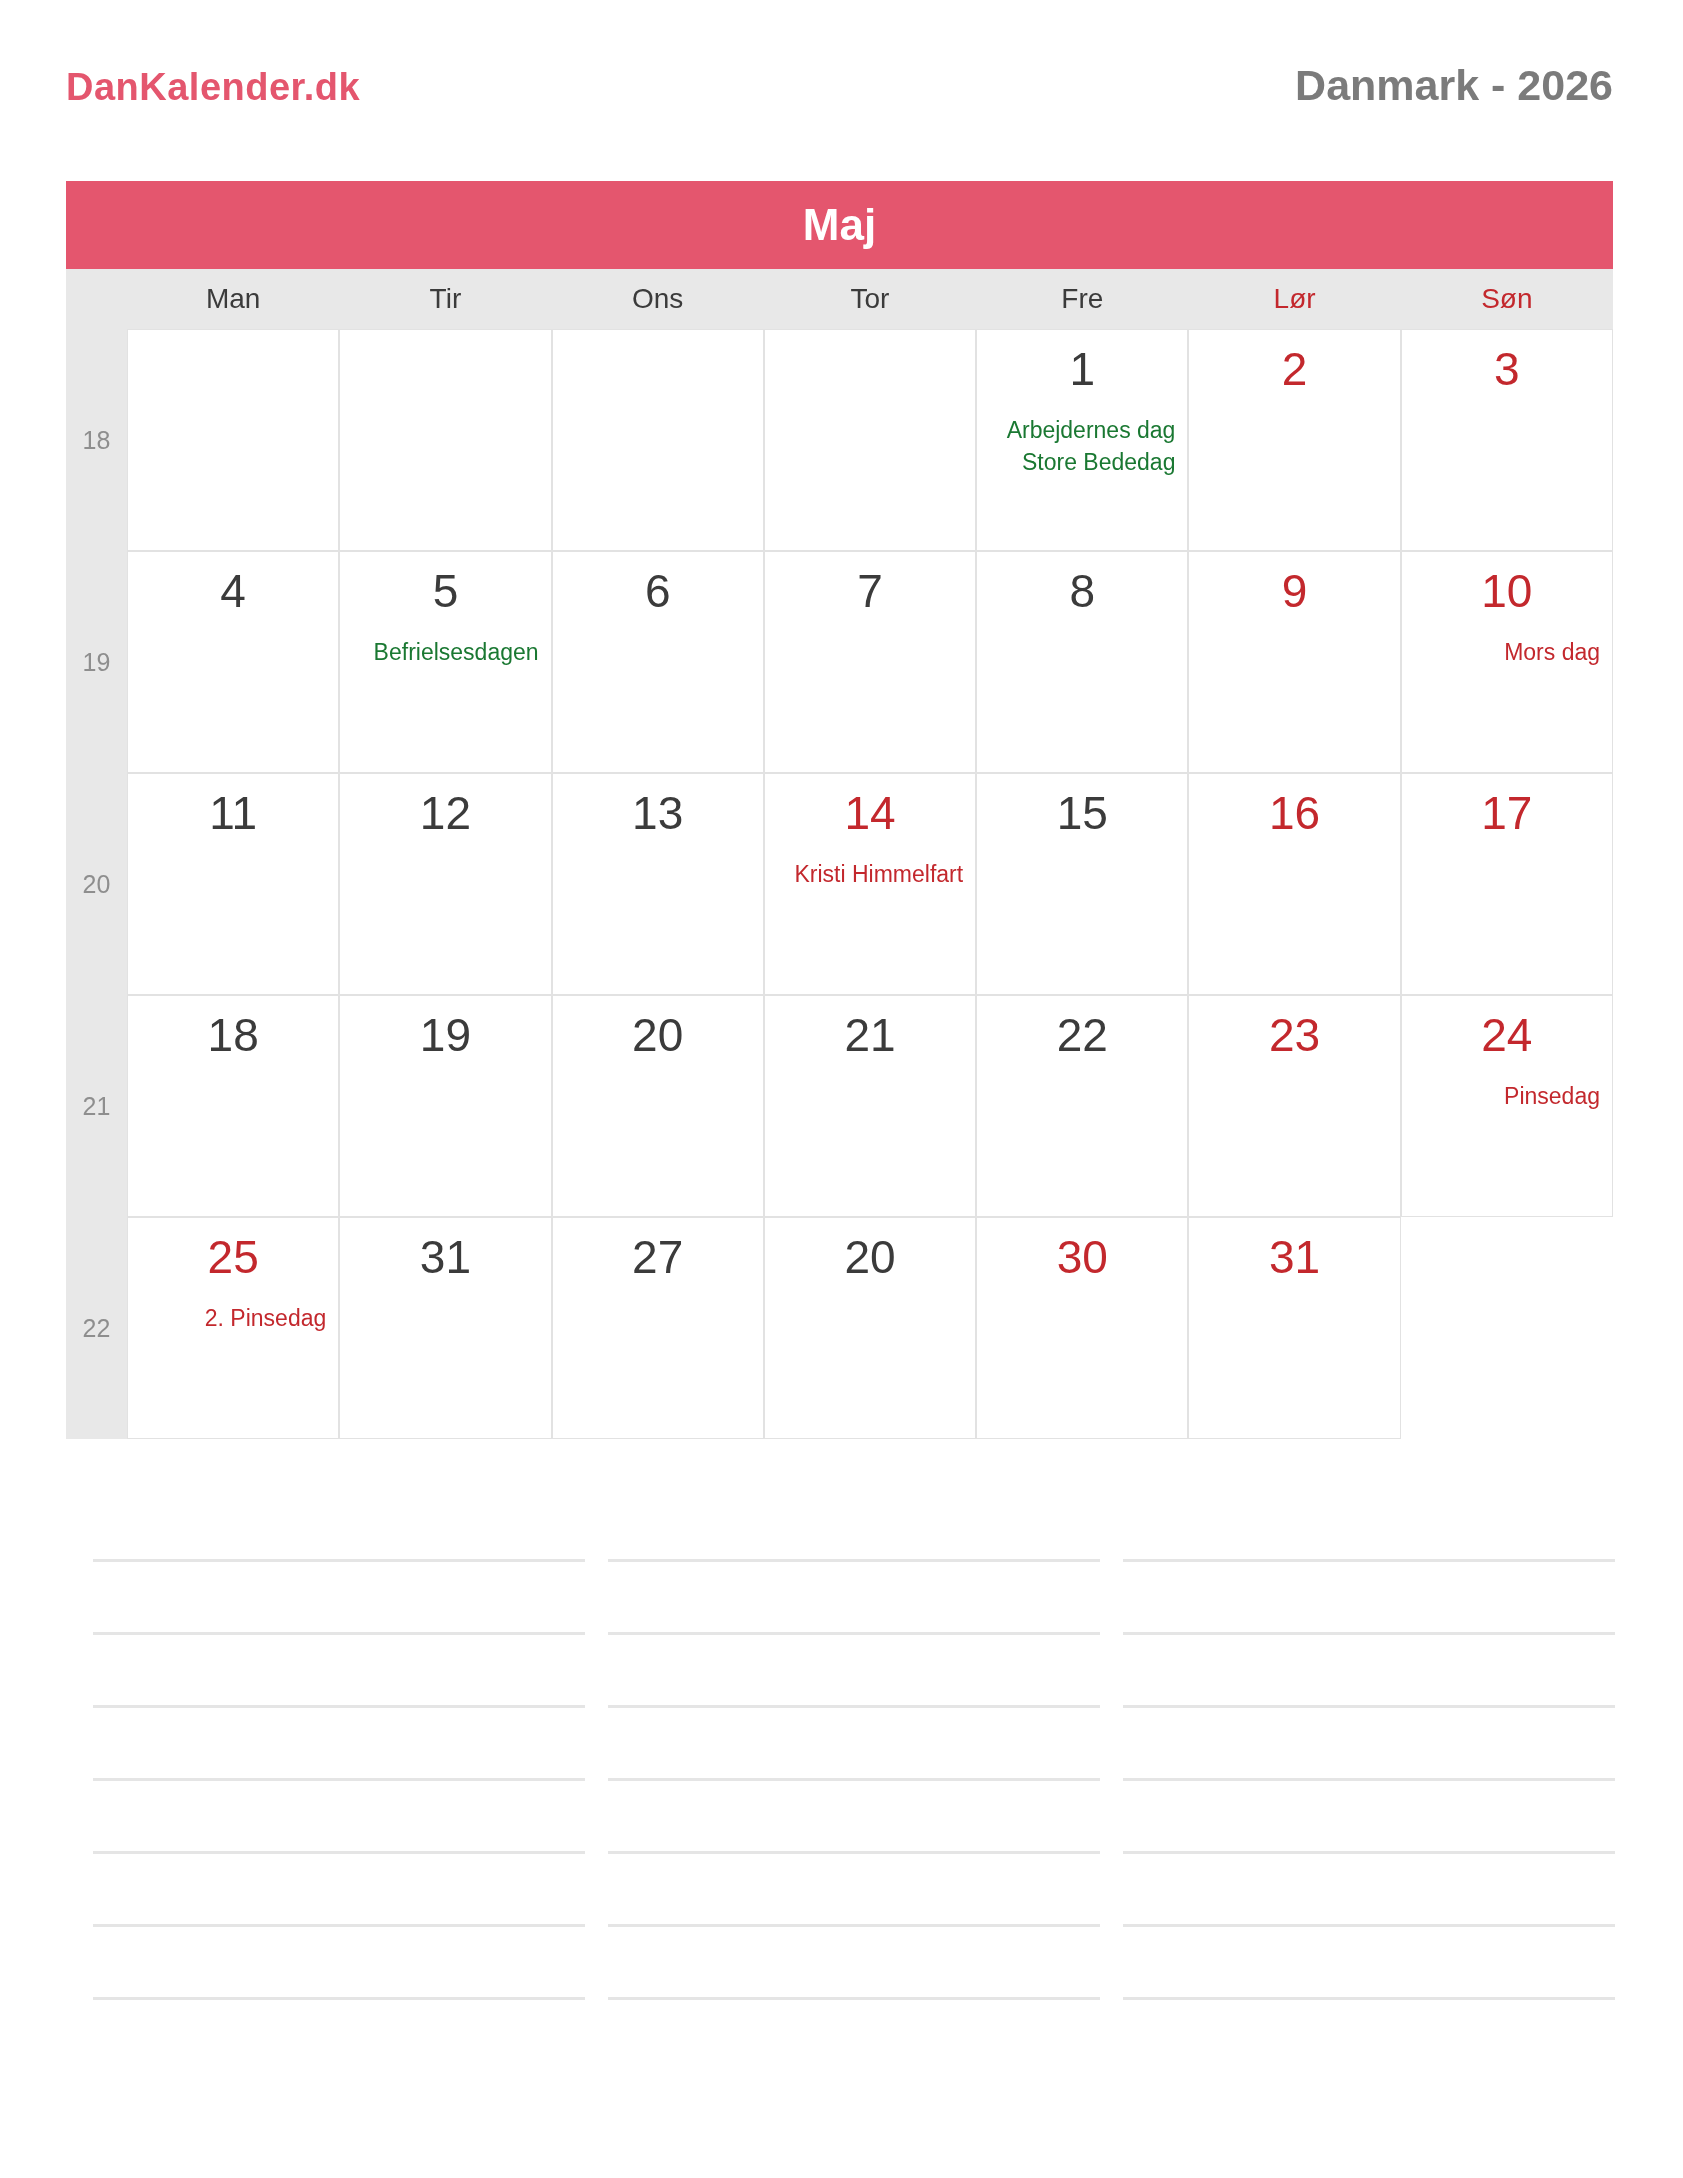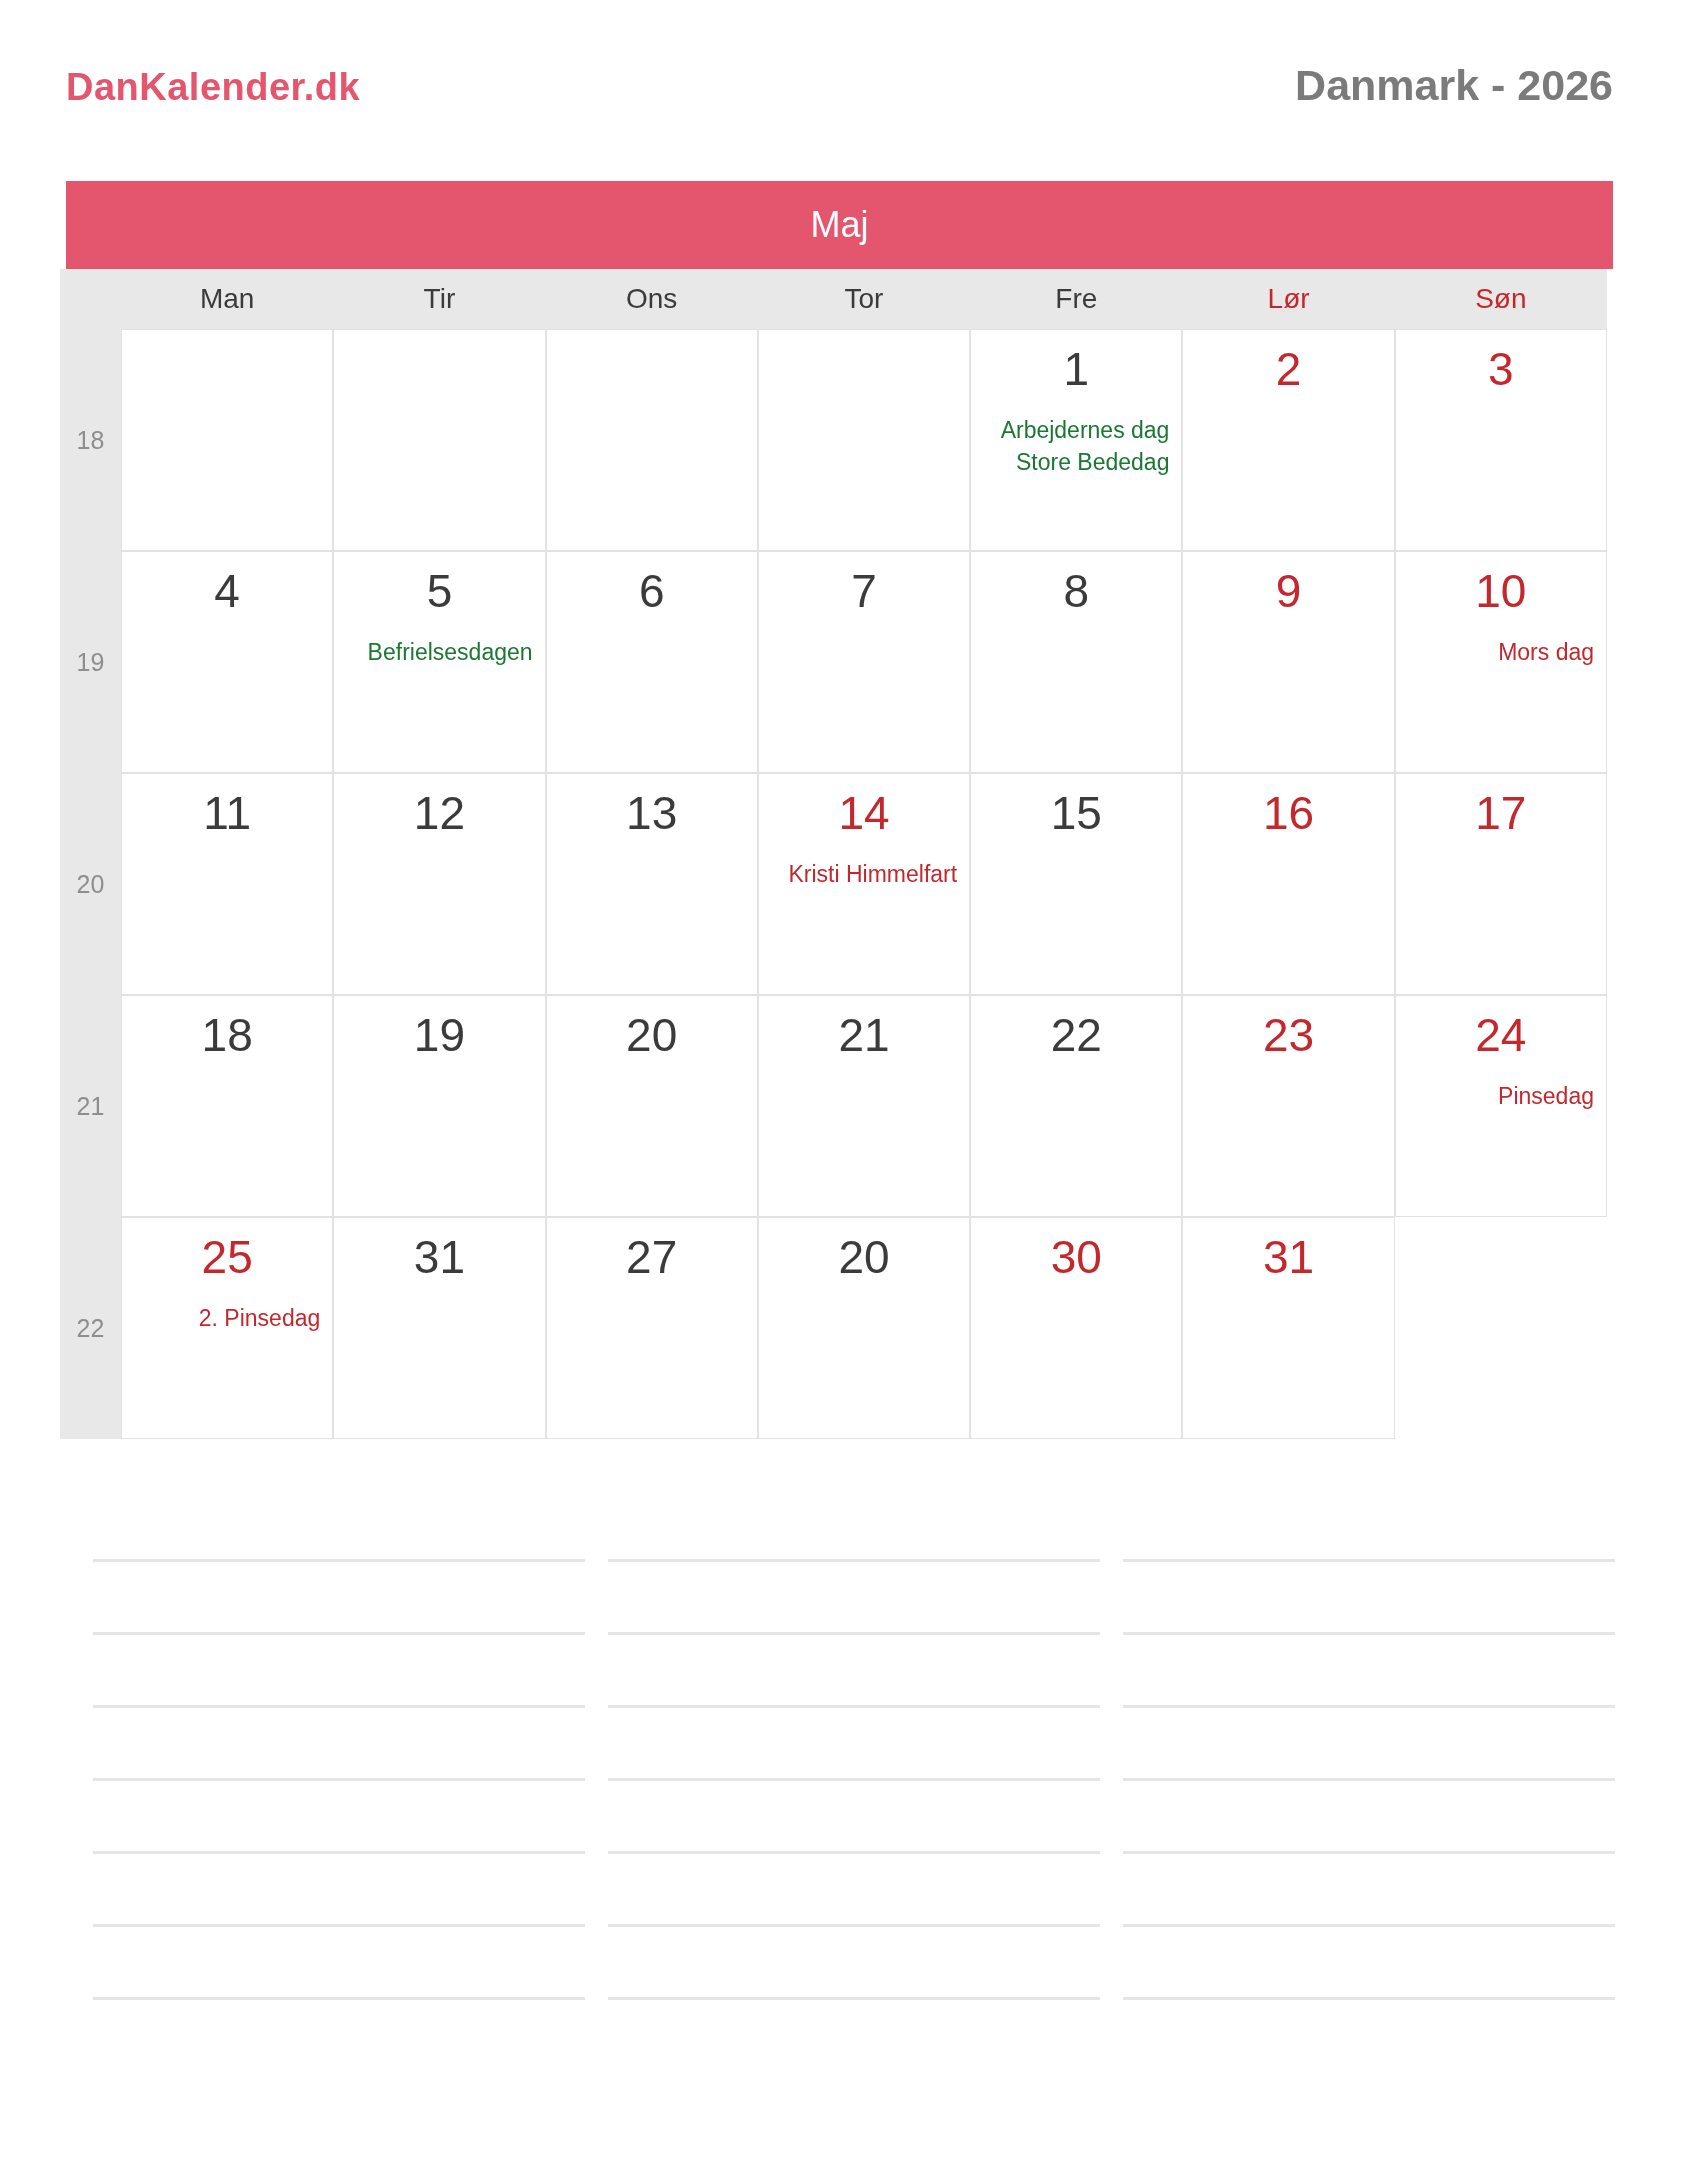--- a/index.html
+++ b/index.html
@@ -6,23 +6,23 @@
   .page{position:relative;width:1683px;height:2178px;background:#ffffff;overflow:hidden;
         font-family:"Liberation Sans",sans-serif;padding-left:23px;}
   
   .topbar{position:absolute;left:66px;top:61px;width:1547px;display:flex;
           justify-content:space-between;align-items:baseline;}
   .brand{font-size:38px;font-weight:bold;color:var(--pink);letter-spacing:0.5px;cursor:pointer;}
   .year-title{font-size:43px;font-weight:bold;color:var(--title-gray);}
   
   .banner{position:absolute;left:66px;top:181px;width:1547px;height:88px;background:var(--pink);
           display:flex;align-items:center;justify-content:center;}
-  .banner .month{color:#ffffff;font-size:36px;font-weight:normal;}
-  
-  .cal{position:absolute;left:60px;top:269px;width:1547px;}
+  .banner .month{color:#ffffff;font-size:44px;font-weight:bold;}
+  
+  .cal{position:absolute;left:66px;top:269px;width:1547px;}
   .cal-header{display:grid;grid-template-columns:61px repeat(7,1fr);height:60px;background:var(--head-bg);}
   .hcell{display:flex;align-items:center;justify-content:center;font-size:28px;color:var(--text-dark);}
   .hcell.red{color:var(--red);}
   .cal-body{display:grid;grid-template-columns:61px repeat(7,1fr);grid-auto-rows:222px;}
   .week-cell{background:var(--head-bg);display:flex;align-items:center;justify-content:center;
              font-size:25px;color:var(--week-gray);}
   .day-cell{background:#ffffff;border:1px solid var(--border);padding-top:13px;box-sizing:border-box;}
   .day-num{text-align:center;font-size:46px;line-height:53px;color:var(--text-dark);}
   .day-num.red{color:var(--red);}
   .day-holidays{margin-top:18px;padding:0 12px;font-size:23px;line-height:32px;text-align:right;}

